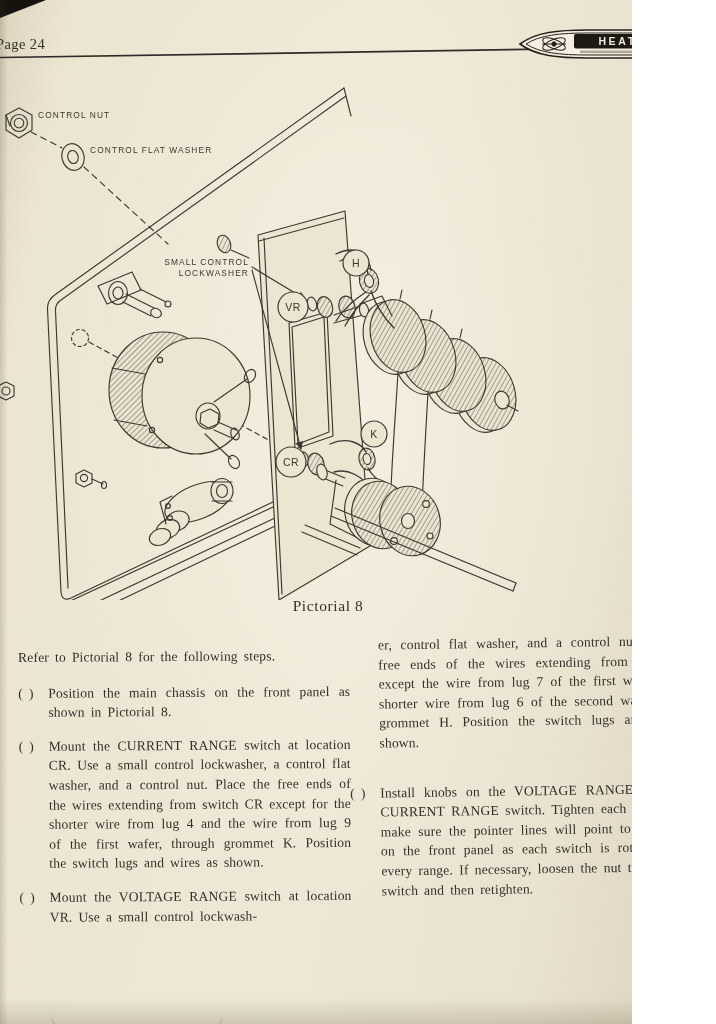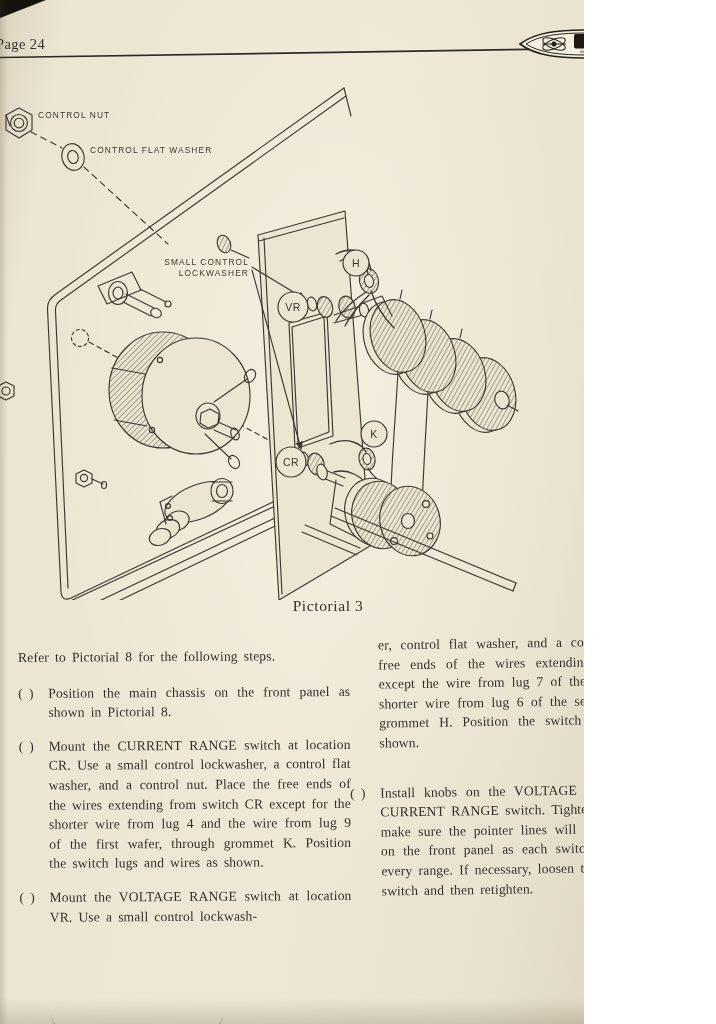--- a/index.html
+++ b/index.html
@@ -1,18 +1,18 @@
 <!DOCTYPE html>
 <html><head>
 <meta charset="utf-8">
 <style>
   html,body{margin:0;padding:0;}
   .page{
     position:relative;
-    width:584px;height:1024px;
+    width:632px;height:1024px;
     overflow:hidden;
     background:
       radial-gradient(ellipse at 55% 40%, rgba(255,253,243,.35), rgba(0,0,0,0) 60%),
       linear-gradient(100deg, #ddd4bf 0%, #ece5d2 9%, #eee7d5 55%, #e9e2cf 86%, #e0d8c3 100%);
     font-family:"Liberation Serif", serif;
     color:#34312a;
   }
   
   .corner-wedge{position:absolute;left:0;top:0;width:46px;height:18px;
     background:#16130e;clip-path:polygon(0 0,46px 0,0 18px);}
@@ -289,21 +289,21 @@
     <g>
       <circle cx="374" cy="356" r="13" fill="#ece5d2" stroke="#3c3930" stroke-width="1.2"></circle>
       <text class="badge-letter" x="374" y="360" text-anchor="middle">K</text>
     </g>
     <g>
       <circle cx="291" cy="384" r="15" fill="#ece5d2" stroke="#3c3930" stroke-width="1.2"></circle>
       <text class="badge-letter" x="291" y="388" text-anchor="middle">CR</text>
     </g>
   </svg>
 
-  <div class="figure-caption">Pictorial 3</div>
+  <div class="figure-caption">Pictorial 8</div>
 
   <div class="col col-left">
     <p class="intro">Refer to Pictorial 8 for the following steps.</p>
 
     <div class="step">
       <span class="gutter">( )</span>
       <span class="body">Position the main chassis on the front panel as shown in Pictorial 8.</span>
     </div>
 
     <div class="step">

